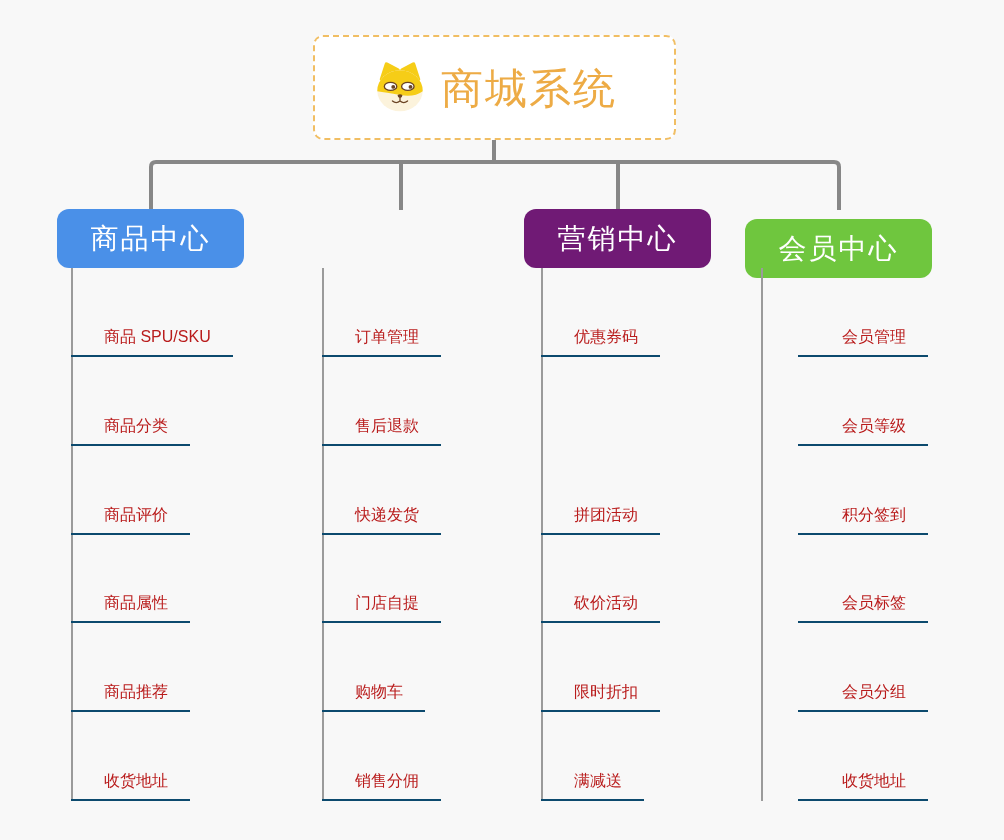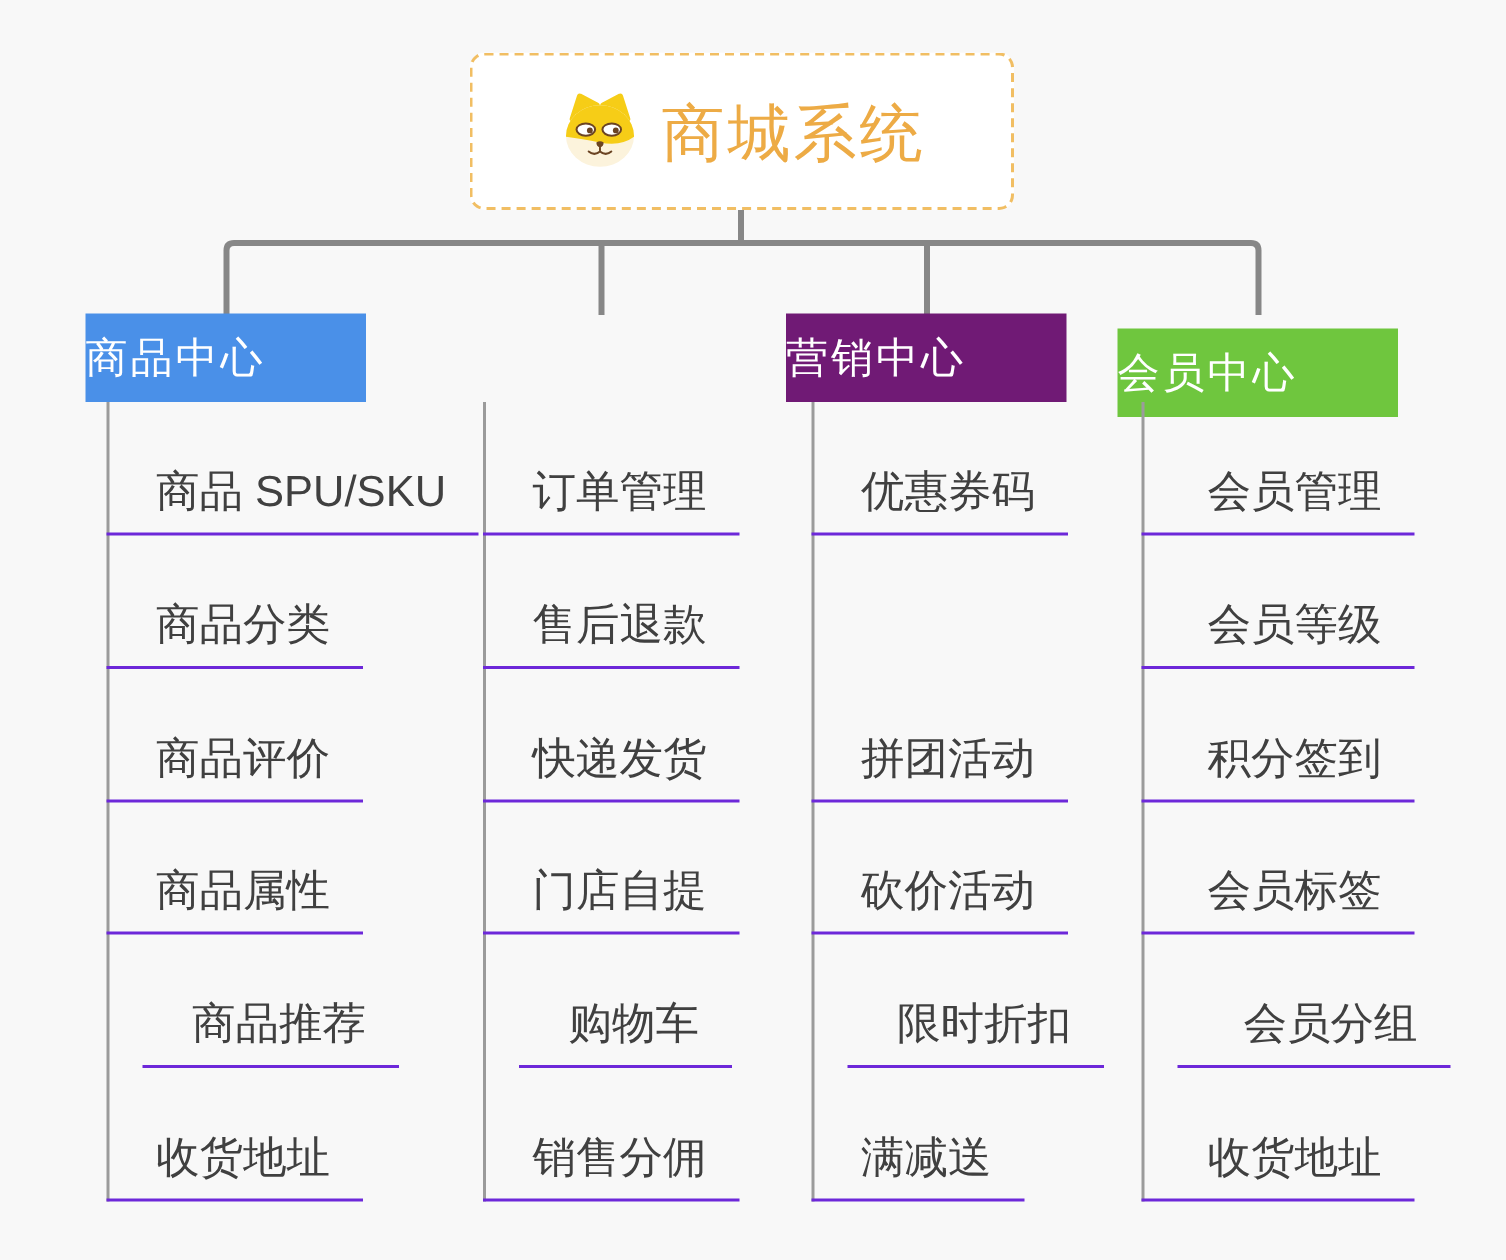--- a/index.html
+++ b/index.html
@@ -14,53 +14,53 @@
     background:#ffffff; border:2px dashed #f1be63; border-radius:10px;
     display:flex; align-items:center; justify-content:center; gap:13px;
   }
   .root-title {
     font-size:42px; color:#edab45; letter-spacing:2px; line-height:1;
     padding-top:2px;
   }
   .dog { width:56px; height:54px; flex:0 0 auto; }
 
   .branch {
-    position:absolute; top:209px; width:187px; height:59px; border-radius:0;
-    display:flex; align-items:center; justify-content:flex-start;
+    position:absolute; top:209px; width:187px; height:59px; border-radius:12px;
+    display:flex; align-items:center; justify-content:center;
     color:#ffffff; font-size:28px; letter-spacing:2px;
   }
   .b0 { left:57px; }
   .b1 { left:307px; }
   .b2 { left:524px; }
   .b3 { left:745px; }
 
   .spine {
     position:absolute; top:268px; width:2px; height:533px; background:#9b9b9b;
   }
   .s0 { left:71px; }
   .s1 { left:322px; }
   .s2 { left:541px; }
   .s3 { left:761px; }
 
   .child {
     position:absolute; height:46px;
     padding:0 22px 7px 33px;
-    border-bottom:2px solid #6d28d9;
+    border-bottom:2px solid #0c4a6e;
     display:flex; align-items:flex-end;
-    font-size:29px; color:#404040; white-space:nowrap;
+    font-size:16px; color:#b91c1c; white-space:nowrap;
   }
   .c0 { left:71px; }
   .c1 { left:322px; }
   .c2 { left:541px; }
-  .c3 { left:761px;padding-left:44px; }
+  .c3 { left:798px;padding-left:44px; }
   .r0 { top:311px; }
   .r1 { top:400px; }
   .r2 { top:489px; }
   .r3 { top:577px; }
-  .r4 { top:666px;margin-left:24px; }
+  .r4 { top:666px; }
   .r5 { top:755px; }
 </style>
 </head>
 <body>
 
 <div class="canvas">
 
   <svg class="connectors" width="1004" height="840" aria-hidden="true">
     <path d="M494 140 V162
              M151 210 V167 Q151 162 156 162 H834 Q839 162 839 167 V210

